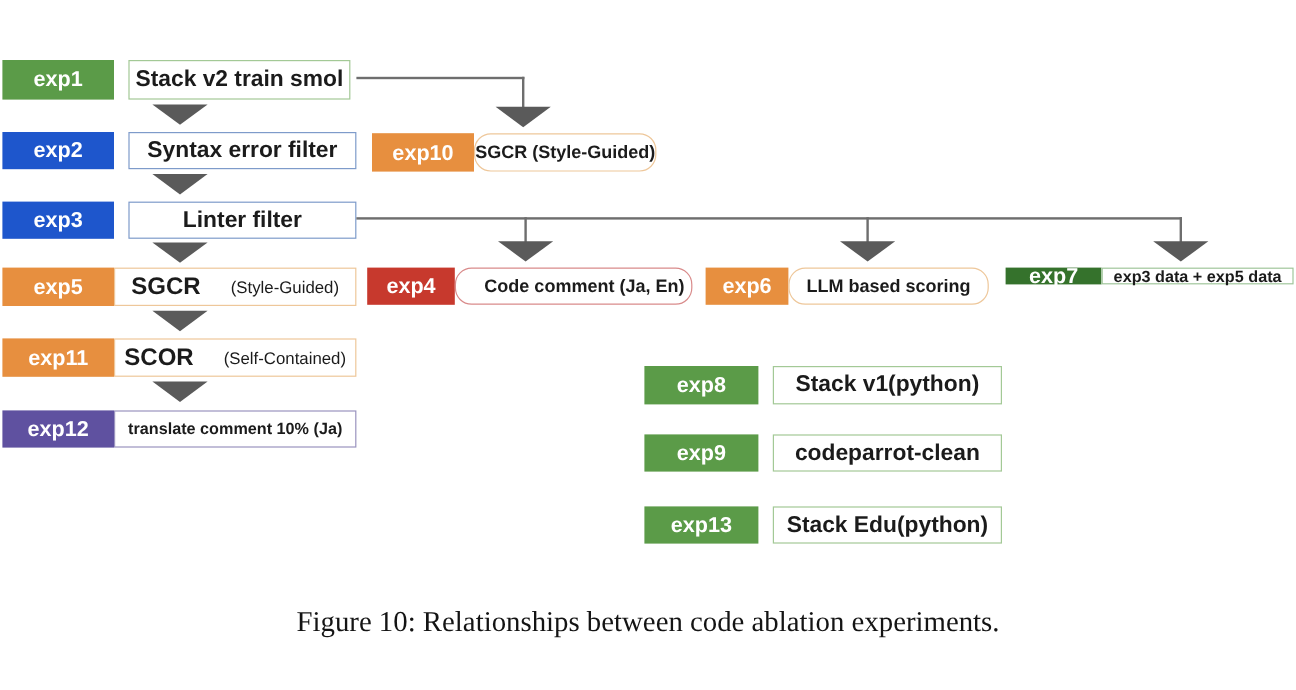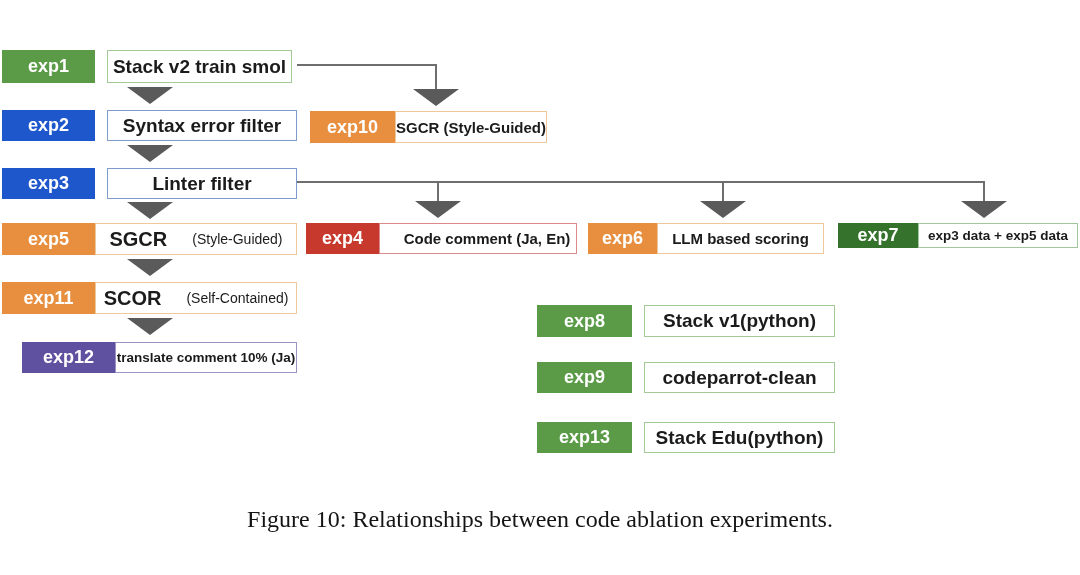--- a/index.html
+++ b/index.html
@@ -16,25 +16,25 @@
     flex:1 1 auto;display:flex;align-items:center;justify-content:center;gap:5px;
     background:#ffffff;border:1.5px solid #ccc;box-sizing:border-box;
     color:#1b1b1b;font-weight:bold;white-space:nowrap;
   }
   
   .green  .tag{background:#5b9b48;}      .green  .val{border-color:#a3c996;}
   .blue   .tag{background:#1e56cc;}      .blue   .val{border-color:#7e9bca;}
   .orange .tag{background:#e78f3f;}      .orange .val{border-color:#edc framework;}
   .orange .val{border-color:#eec79a;}
   .red    .tag{background:#c7392d;}      .red    .val{border-color:#d98b8b;padding-left:18px;}
-  .purple .tag{background:#5f51a0;margin-left:20px;}      .purple .val{border-color:#9a93bf;}
+  .purple .tag{background:#5f51a0;}      .purple .val{border-color:#9a93bf;}
   .dgreen .tag{background:#35722c;}      .dgreen .val{border-color:#a0c69b;}
   
   .t19 .val{font-size:19px;margin-left:12px;}
-  .t15 .val{font-size:15px;}
+  .t15 .val{font-size:15px;border-radius:14px;}
   .t13 .val{font-size:13.5px;}
   .sub{font-size:14px;font-weight:normal;padding-left:20px;}
   
   .hline,.vline{position:absolute;background:#6e6e6e;}
   .tri{
     position:absolute;width:0;height:0;
     border-left:23px solid transparent;border-right:23px solid transparent;
     border-top:17px solid #5a5a5a;
   }
   .caption{
@@ -127,21 +127,21 @@
       </div>
   </div>
 
   <div class="node orange t15" style="left:588px;top:223px;width:236px;height:31px">
     <div class="tag" style="width:69px">exp6</div>
     <div class="val">
         <span>LLM based scoring</span>
       </div>
   </div>
 
-  <div class="node dgreen t13" style="left:838px;top:223px;width:240px;height:25px">
+  <div class="node dgreen t13" style="left:838px;top:223px;width:240px;height:14px">
     <div class="tag" style="width:80px">exp7</div>
     <div class="val">
         <span>exp3 data + exp5 data</span>
       </div>
   </div>
 
   <div class="node green t19" style="left:537px;top:305px;width:298px;height:32px">
     <div class="tag" style="width:95px">exp8</div>
     <div class="val">
         <span>Stack v1(python)</span>

